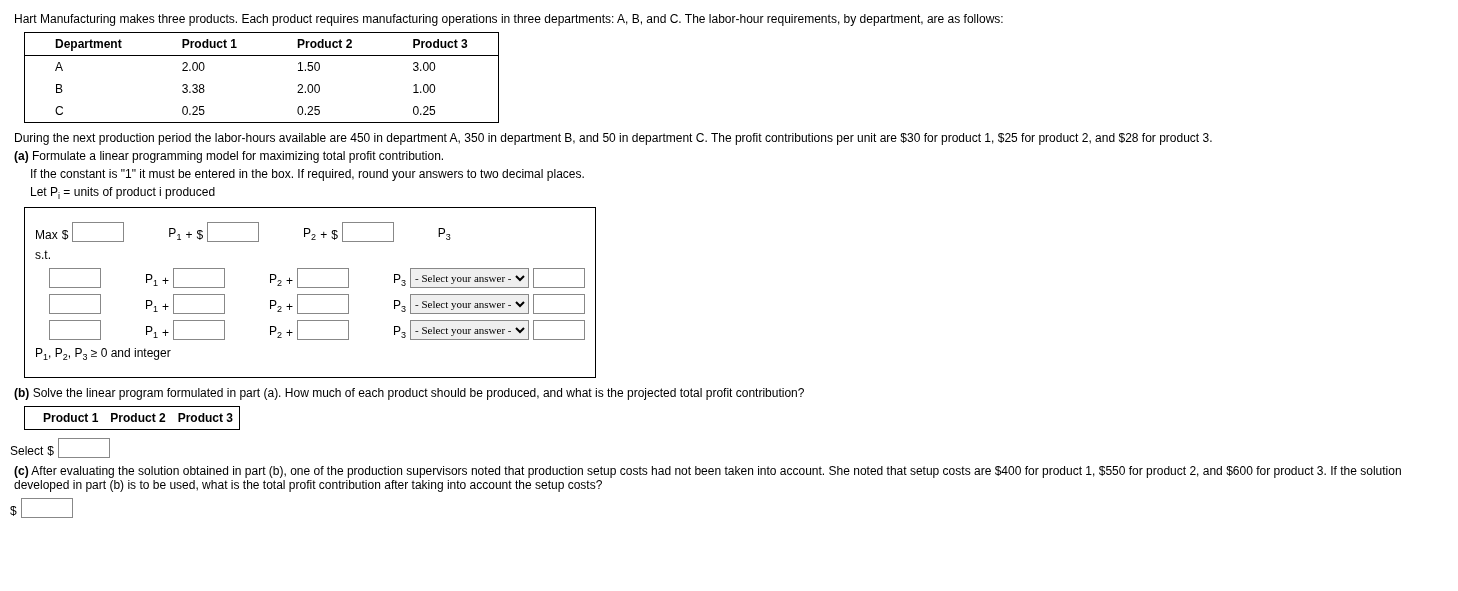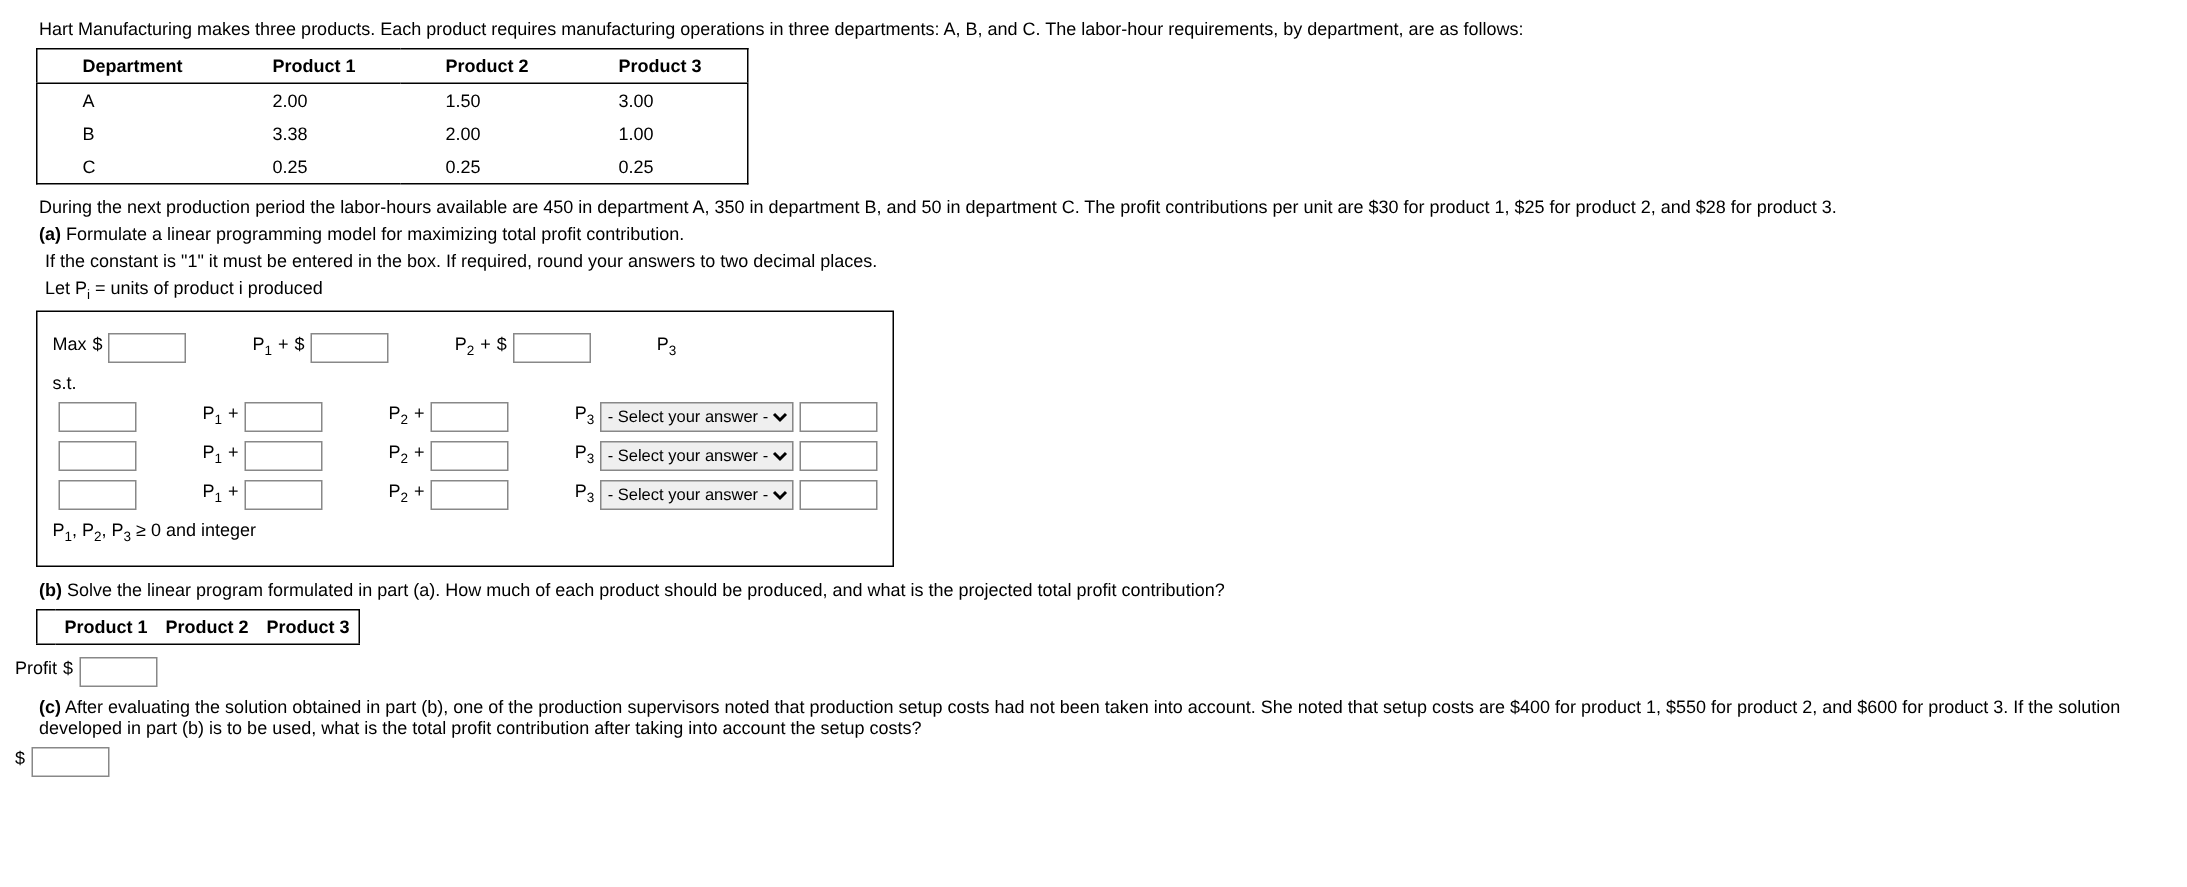--- a/index.html
+++ b/index.html
@@ -5,21 +5,21 @@
   body {
     font-family: Arial, Helvetica, sans-serif;
     font-size: 12px;
     color: #000;
     margin: 0;
     padding: 8px 10px;
     background: #fff;
     width: 1458px;
     box-sizing: border-box;
   }
-  p { margin: 4px 16px; }
+  p { margin: 4px 4px; }
   table.data-table {
     border-collapse: collapse;
     margin: 6px 0 8px 14px;
   }
   table.data-table th, table.data-table td {
     padding: 4px 30px;
     font-weight: normal;
   }
   table.data-table th { font-weight: bold; }
   table.data-table {
@@ -29,39 +29,40 @@
     border-bottom: 1px solid #000;
   }
   .section-label { font-weight: bold; }
   .indent { margin-left: 20px; }
   .formula-box {
     border: 1px solid #000;
     padding: 8px 10px;
     margin: 6px 0 8px 14px;
     width: 550px;
   }
-  .row { display: flex; align-items: flex-start; gap: 4px; margin: 6px 0; }
+  .row { display: flex; align-items: flex-end; gap: 4px; margin: 6px 0; }
   input.num {
     width: 46px;
     height: 18px;
     border: 1px solid #888;
     font-size: 11px;
     padding: 0 2px;
   }
   input.num-wide {
     width: 40px;
     height: 18px;
     border: 1px solid #888;
     font-size: 11px;
     padding: 0 2px;
   }
   select.sel {
     font-size: 11px;
     height: 20px;
     border: 1px solid #888;
+    font-family: Liberation Serif, serif;
   }
   .sub { font-size: 9px; vertical-align: sub; }
   .var { white-space: nowrap; margin-left: 40px; }
   table.prod-table {
     border-collapse: collapse;
     border: 1px solid #000;
     margin: 6px 0 8px 14px;
   }
   table.prod-table th, table.prod-table td {
     padding: 4px 6px;
@@ -196,21 +197,21 @@
       <tr>
     <th></th>
     <th>Product 1</th>
     <th>Product 2</th>
     <th>Product 3</th>
   </tr>
 </tbody>
   </table>
 
 <p class="indent row">
-  <span>Profit</span>
+  <span>Select</span>
   <span>$</span>
   <input class="num" style="">
 </p>
 
 <p>
   <span class="section-label">(c)</span>
   <span>After evaluating the solution obtained in part (b), one of the production supervisors noted that production setup costs had not been taken into account. She noted that setup costs are $400 for product 1, $550 for product 2, and $600 for product 3. If the solution developed in part (b) is to be used, what is the total profit contribution after taking into account the setup costs?</span>
 </p>
 
 <p class="indent row">

